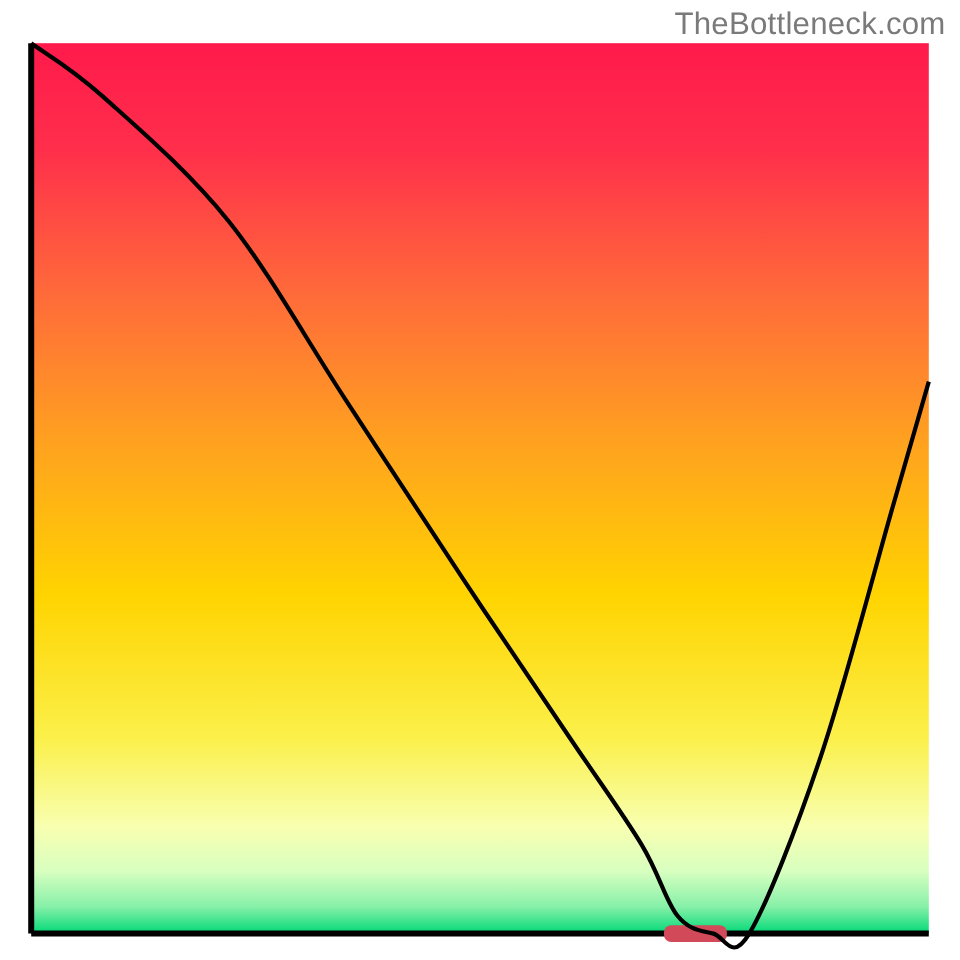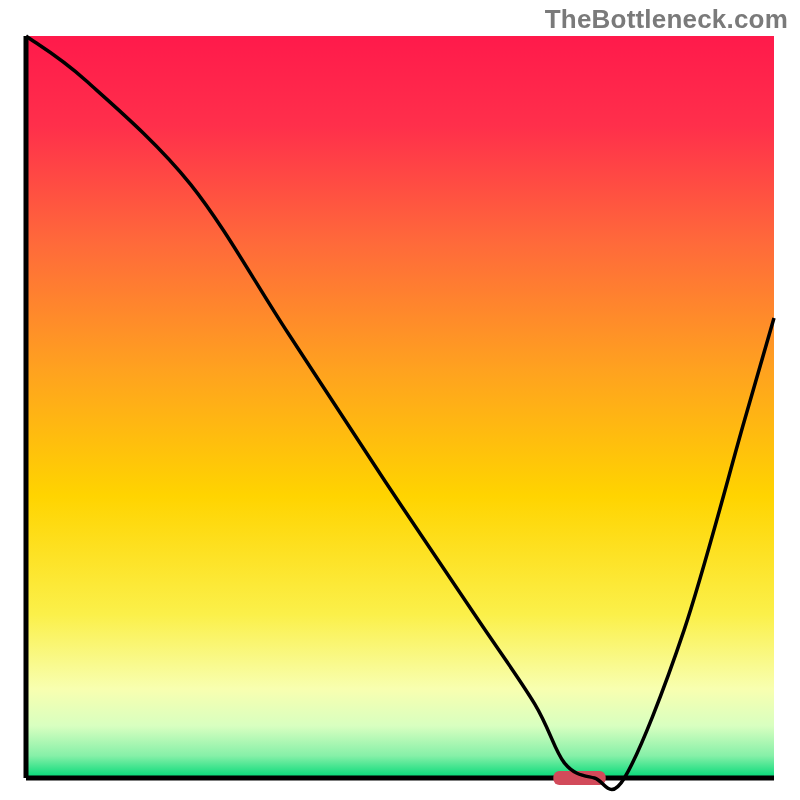--- a/index.html
+++ b/index.html
@@ -14,21 +14,21 @@
   .frame {
     position: relative;
     width: 800px;
     height: 800px;
   }
   .watermark {
     position: absolute;
     top: 4px;
     right: 12px;
     font-size: 26px;
-    font-weight: 700;
+    font-weight: 400;
     color: #7a7a7a;
     letter-spacing: 0.2px;
     z-index: 5;
   }
   svg {
     position: absolute;
     top: 0;
     left: 0;
   }
 </style>

